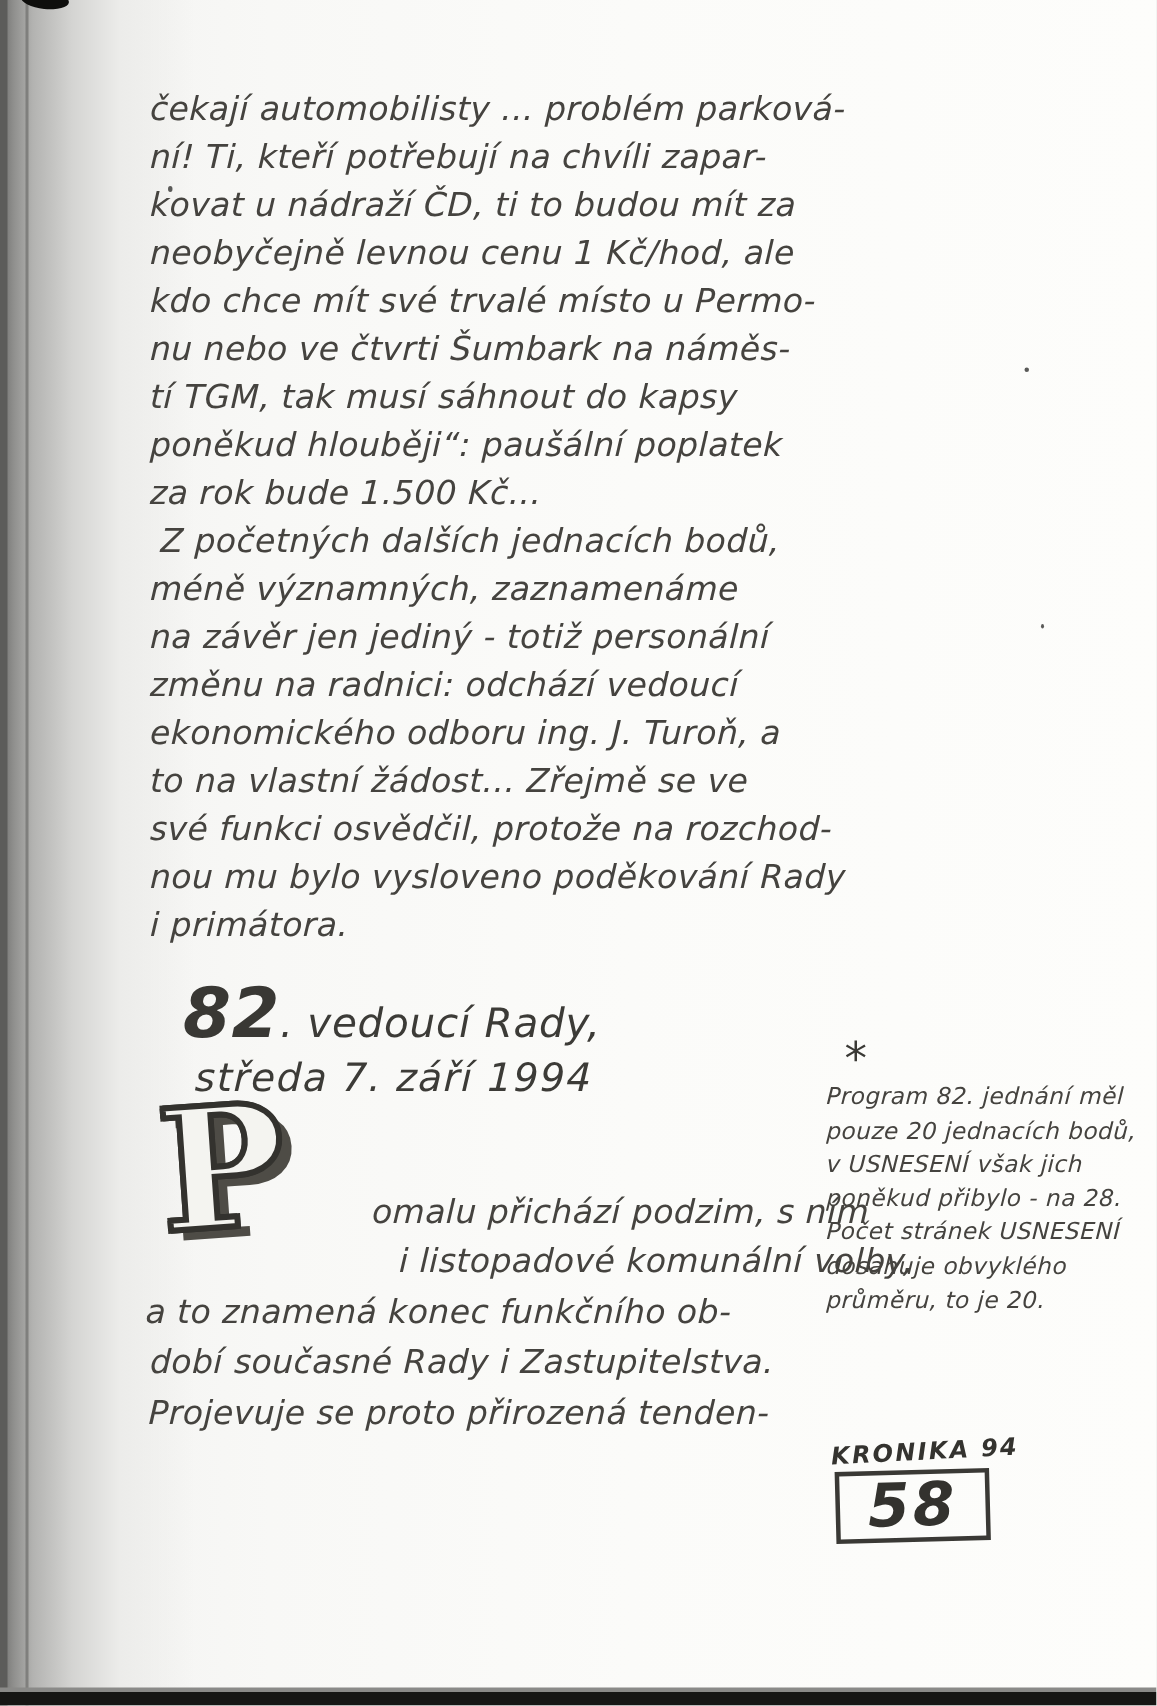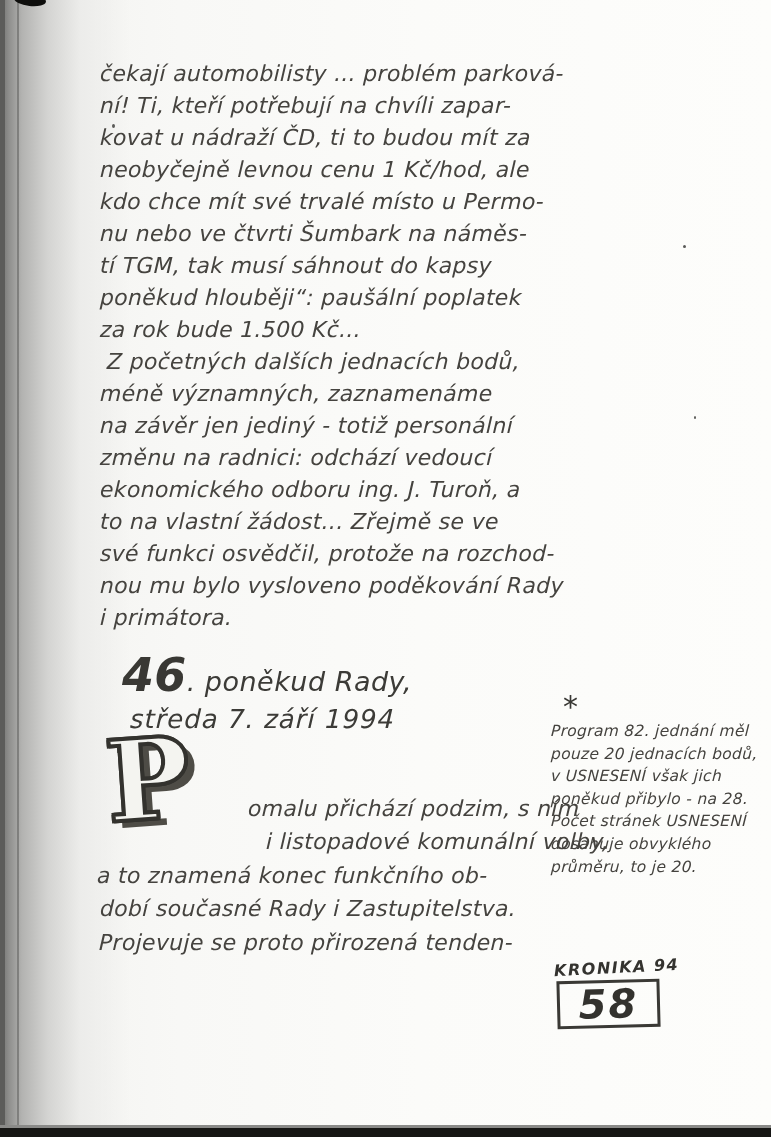--- a/index.html
+++ b/index.html
@@ -91,21 +91,21 @@
     <div class="line">na závěr jen jediný - totiž personální</div>
     <div class="line">změnu na radnici: odchází vedoucí</div>
     <div class="line">ekonomického odboru ing. J. Turoň, a</div>
     <div class="line">to na vlastní žádost... Zřejmě se ve</div>
     <div class="line">své funkci osvědčil, protože na rozchod-</div>
     <div class="line">nou mu bylo vysloveno poděkování Rady</div>
     <div class="line">i primátora.</div>
   </div>
 
   <div class="heading">
-    <span class="h-num hw">46</span><span class="h-title hw">. poněkud Rady,</span>
+    <span class="h-num hw">82</span><span class="h-title hw">. vedoucí Rady,</span>
     <div class="h-date hw">středa 7. září 1994</div>
   </div>
 
   <div class="dropcap">P</div>
 
   <div class="opening">
     <div class="line hw op0">omalu přichází podzim, s ním</div>
     <div class="line hw op1">i listopadové komunální volby,</div>
     <div class="line hw op2">a to znamená konec funkčního ob-</div>
     <div class="line hw op3">dobí současné Rady i Zastupitelstva.</div>

